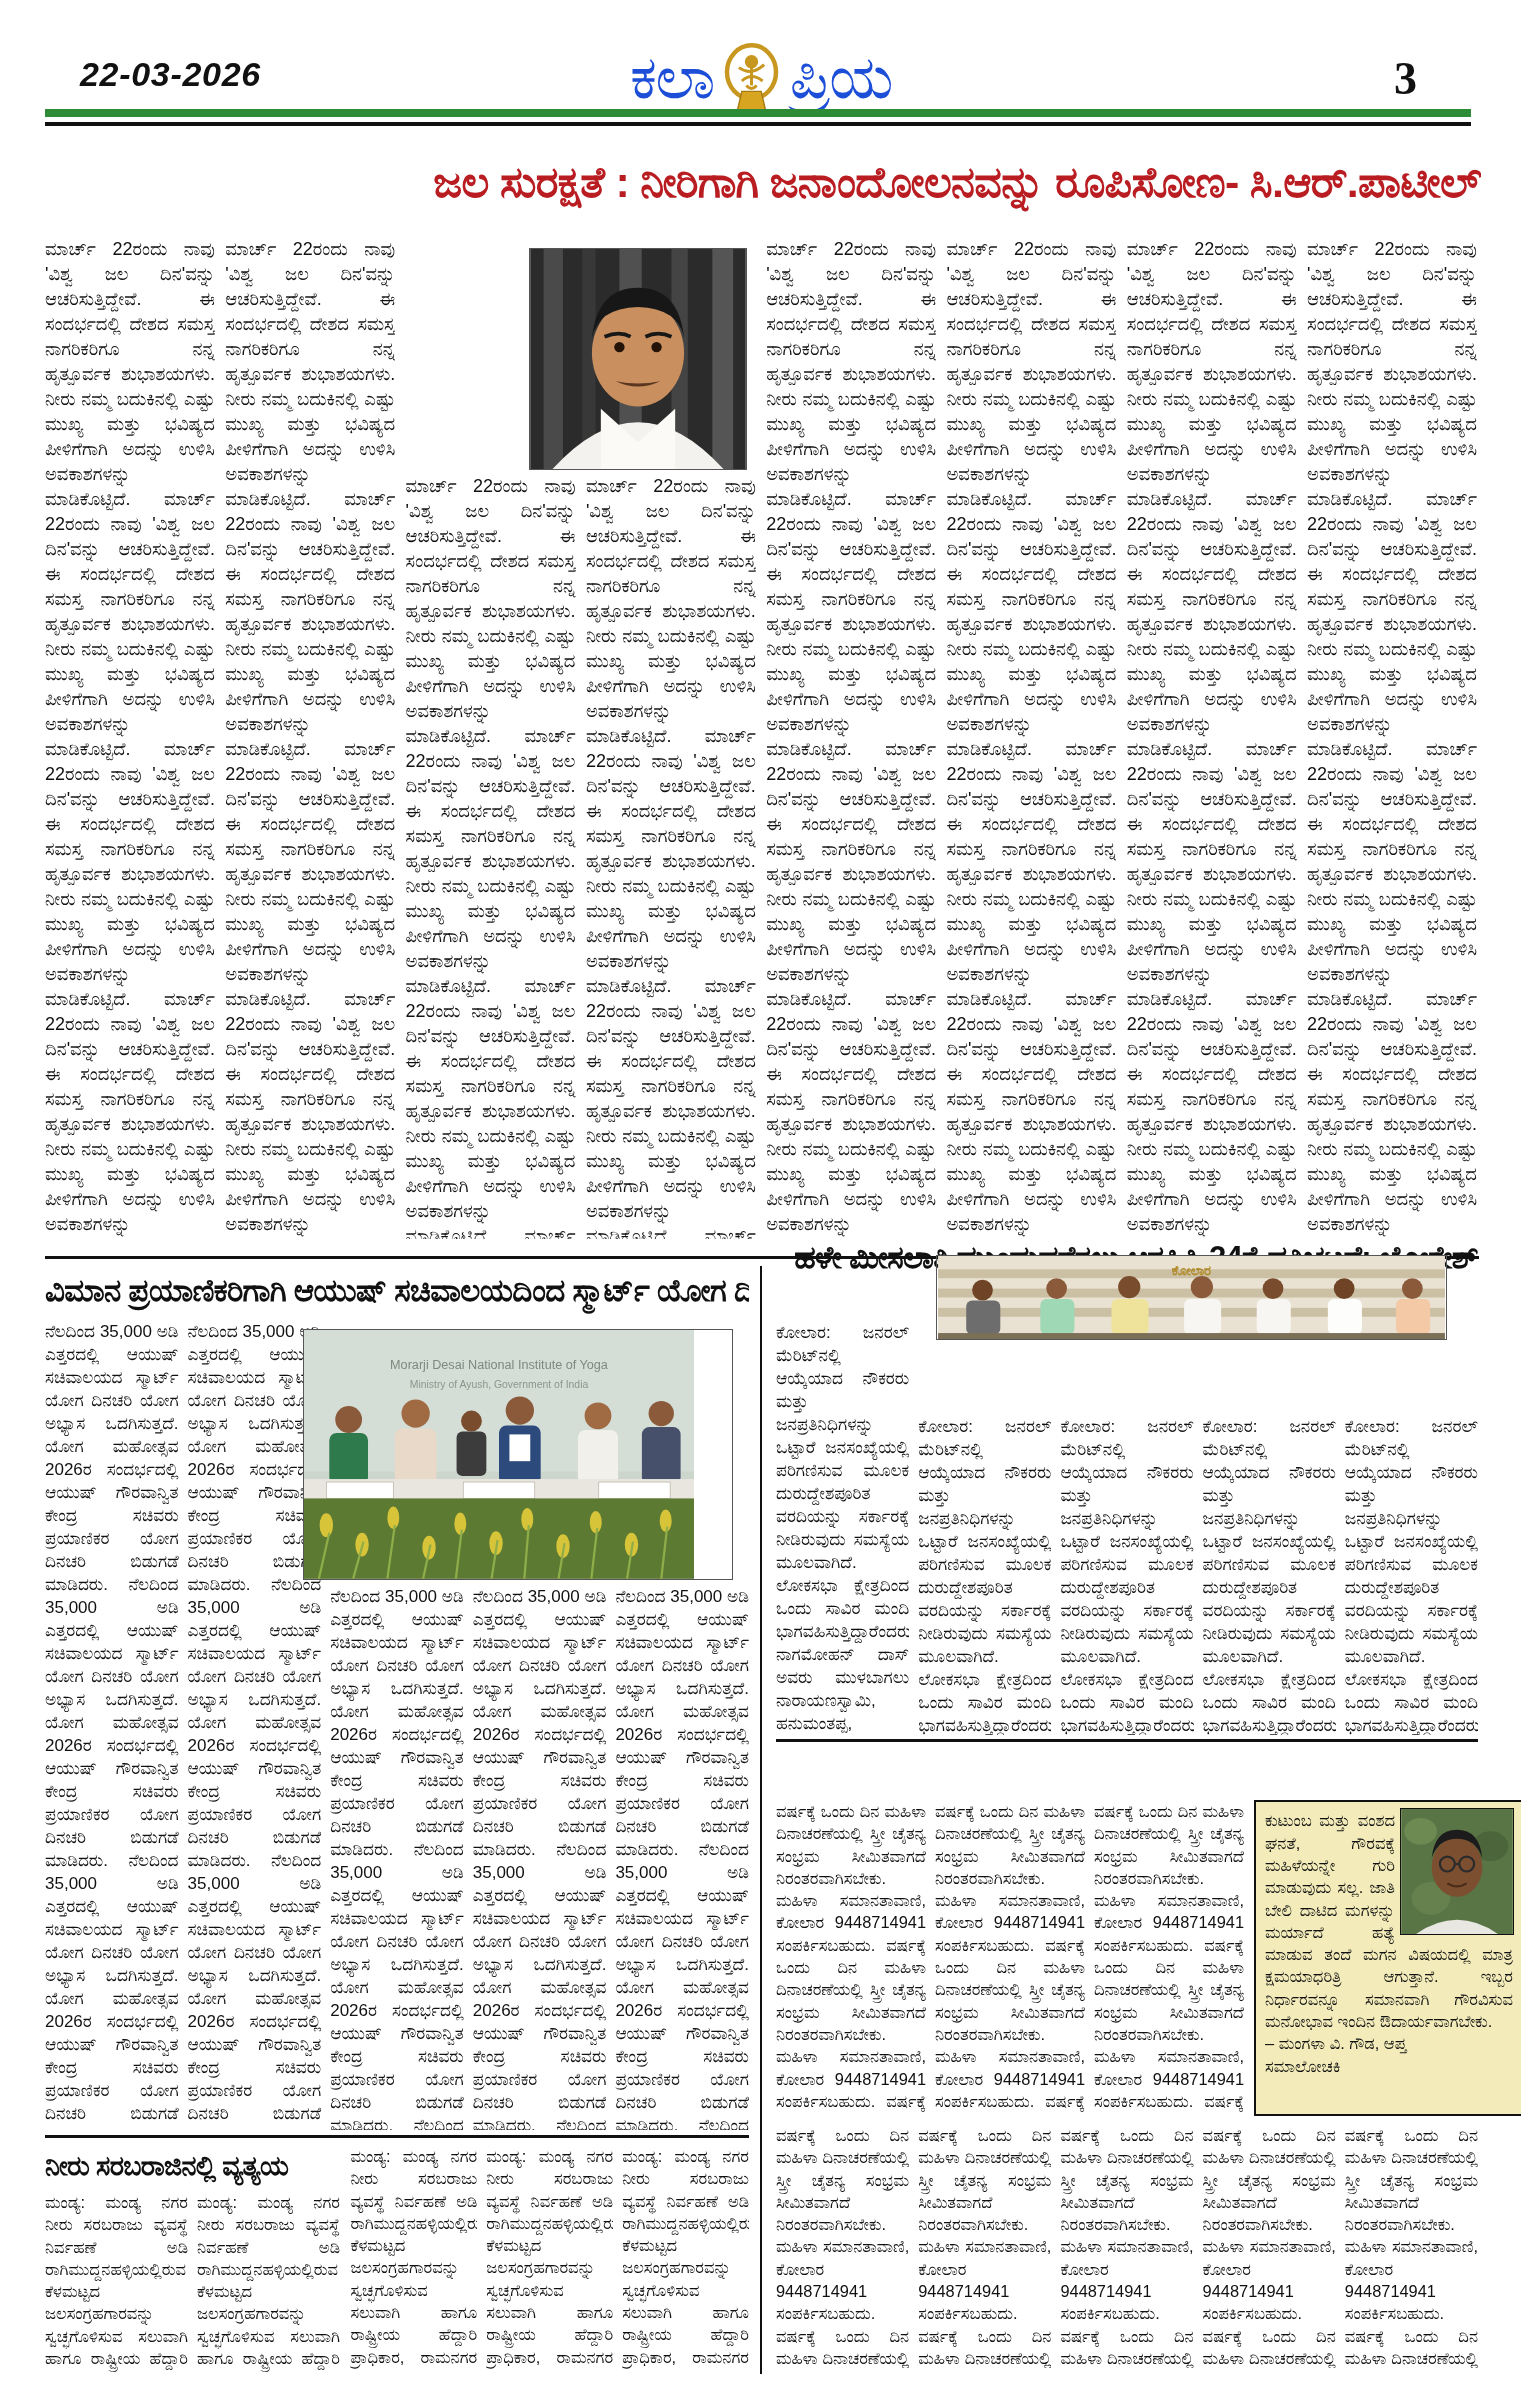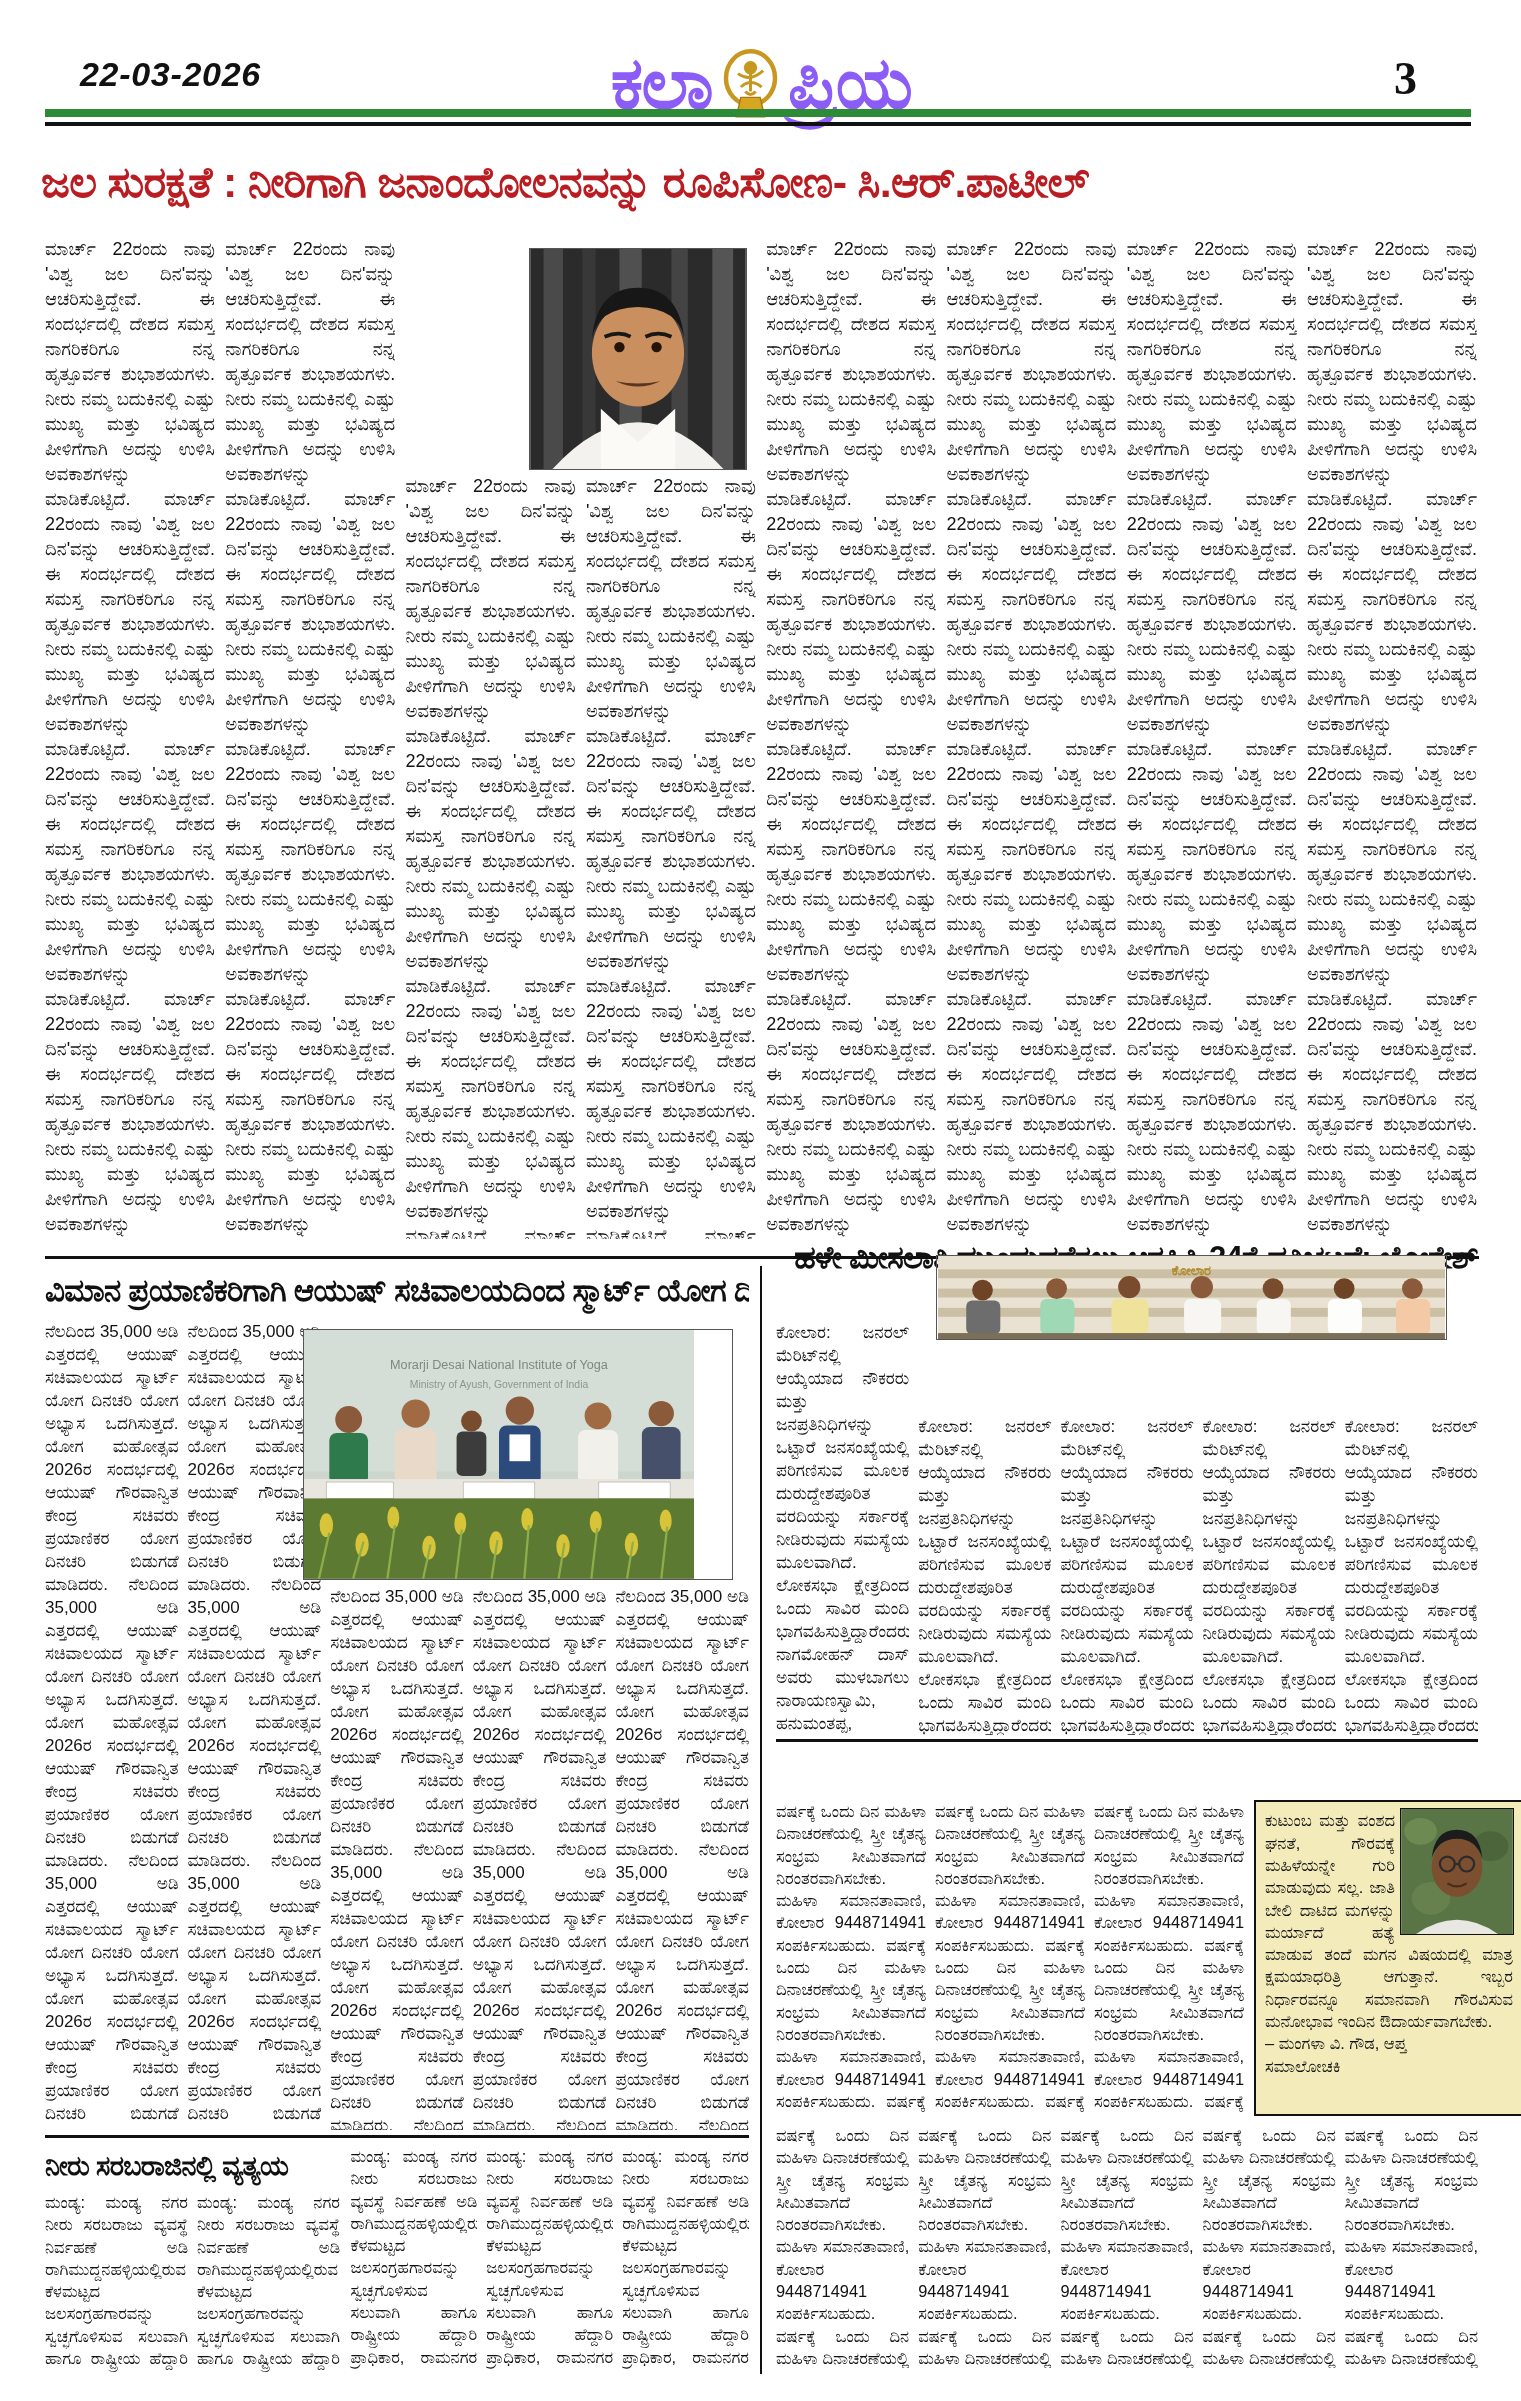--- a/index.html
+++ b/index.html
@@ -2,27 +2,27 @@
 <html style="font-size:12px"><head>
 <meta charset="utf-8">
 <style>
   html,body{margin:0;padding:0;background:#e8e8e8;}
   #page{position:relative;width:1522px;height:2401px;background:#ffffff;overflow:hidden;
         font-family:"Liberation Sans",sans-serif;color:#111;}
   .abs{position:absolute;}
   
   #date{left:80px;top:55px;font-size:34px;font-weight:bold;font-style:italic;letter-spacing:0.7px;}
   #masthead{left:0;top:42px;width:1522px;display:flex;justify-content:center;align-items:center;gap:10.4px;}
-  .mast-word{font-size:72px;font-weight:bold;color:#8b5cf6;letter-spacing:-1.5px;}
+  .mast-word{font-size:60px;font-weight:normal;color:#1d4ed8;letter-spacing:-1.5px;}
   #pagenum{left:1394px;top:52px;font-size:46px;font-weight:bold;font-family:"Liberation Serif",serif;}
   .rule{background:#111;}
   .green-rule{background:#2e8b35;}
   
   #lead-headline{left:41px;top:145px;width:1440px;height:76px;font-size:43px;font-weight:bold;
-    color:#b91d22;white-space:nowrap;overflow:hidden;text-align:left;letter-spacing:-0.7px;line-height:74px;}
+    color:#b91d22;white-space:nowrap;overflow:hidden;text-align:right;letter-spacing:-0.7px;line-height:74px;}
   
   .cols{display:flex;}
   .col{flex:1;overflow:hidden;text-align:justify;}
   .lead-col{font-size:18px;line-height:25px;}
   .sub-col{font-size:17px;line-height:23px;}
   .sm-col{font-size:16.4px;line-height:22.3px;}
   .sp{width:100%;}
   .headline2{font-weight:bold;font-size:31px;white-space:nowrap;overflow:hidden;line-height:45px;letter-spacing:-0.7px;}
   .headline3{font-weight:bold;font-size:27px;white-space:nowrap;overflow:hidden;line-height:43px;letter-spacing:-0.7px;}
   #mahila-box{background:#f3ecba;border:2.2px solid #111;box-sizing:border-box;padding:7.4px 9px;

